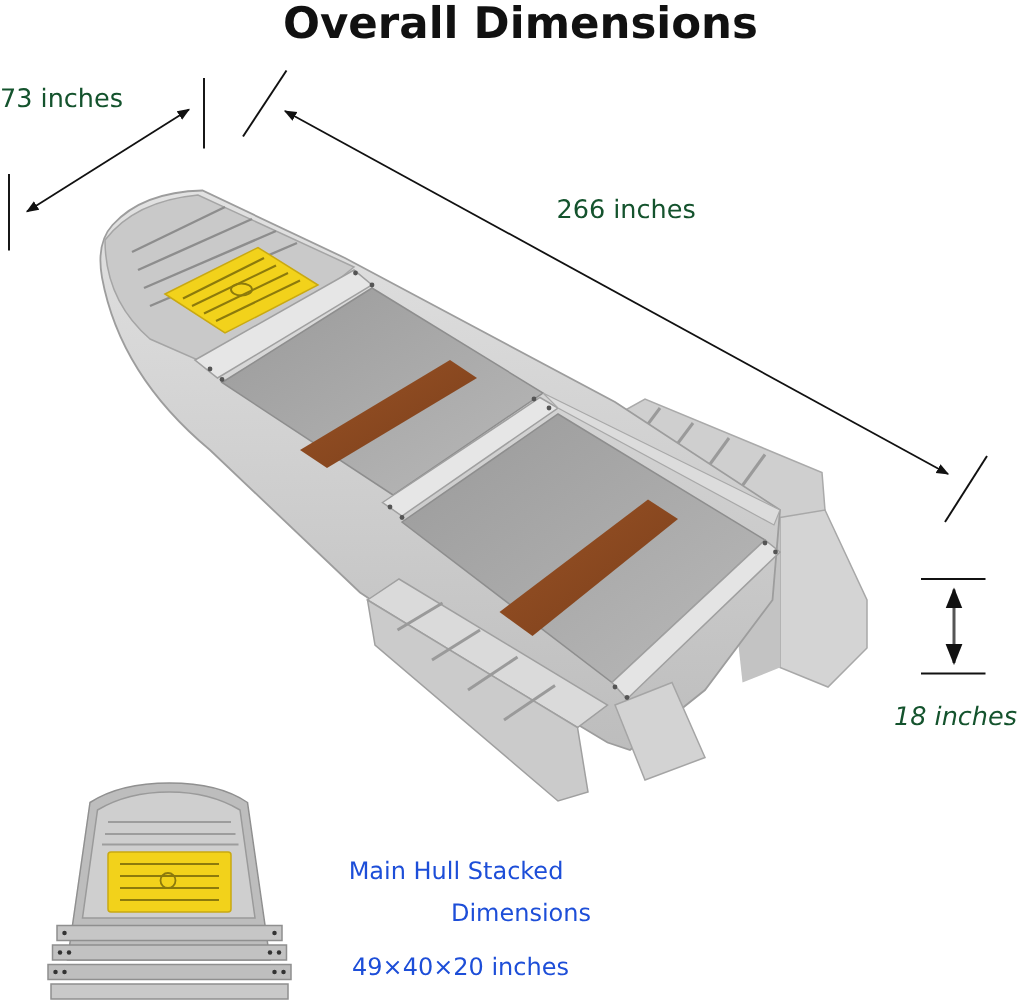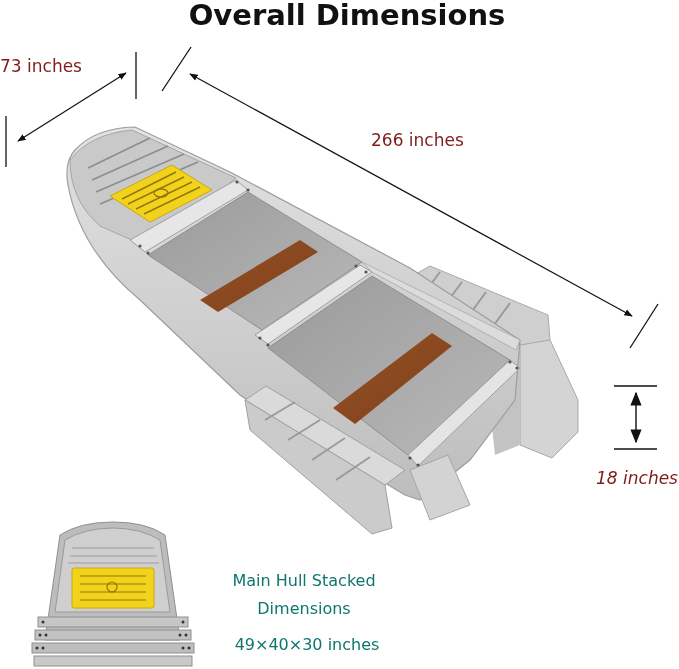--- a/index.html
+++ b/index.html
@@ -5,32 +5,32 @@
     html, body { margin: 0; padding: 0; }
     body {
       width: 679px; height: 669px; background: #ffffff; position: relative; overflow: hidden;
       font-family: "DejaVu Sans", "Liberation Sans", sans-serif; color: #1a1a1a;
     }
     .title {
       position: absolute; left: 0; width: 694px; top: -2px; text-align: center;
       font-size: 29px; font-weight: bold; letter-spacing: 0px; color: #111;
     }
     .dim-label {
-      position: absolute; font-size: 17px; color: #7f1d1d; white-space: nowrap;
+      position: absolute; font-size: 17px; color: #14532d; white-space: nowrap;
       font-family: "DejaVu Sans", sans-serif; font-weight: normal;
     }
     #lbl-width { left: 0px; top: 56px; }
     #lbl-length { left: 371px; top: 130px; }
     #lbl-height { left: 596px; top: 468px; font-style: italic; }
     .stack-caption {
       position: absolute; left: 214px; width: 180px; text-align: center;
-      color: #0f766e; font-size: 16px;
+      color: #1d4ed8; font-size: 16px;
     }
     #stack-title-1 { top: 571px; }
-    #stack-title-2 { top: 599px; }
+    #stack-title-2 { top: 599px; text-align: right; }
     #stack-dims { top: 635px; left: 222px; font-size: 16px; width: 170px; }
     svg { position: absolute; left: 0; top: 0; }
   </style>
 </head>
 <body>
 
 <div class="title">Overall Dimensions</div>
 
 <svg width="679" height="669" viewBox="0 0 679 669">
   <defs>
@@ -178,13 +178,13 @@
     </g>
   </g>
 </svg>
 
 <div class="dim-label" id="lbl-width">73 inches</div>
 <div class="dim-label" id="lbl-length">266 inches</div>
 <div class="dim-label" id="lbl-height">18 inches</div>
 
 <div class="stack-caption" id="stack-title-1">Main Hull Stacked</div>
 <div class="stack-caption" id="stack-title-2">Dimensions</div>
-<div class="stack-caption" id="stack-dims">49×40×30 inches</div>
+<div class="stack-caption" id="stack-dims">49×40×20 inches</div>
 
 </body></html>

